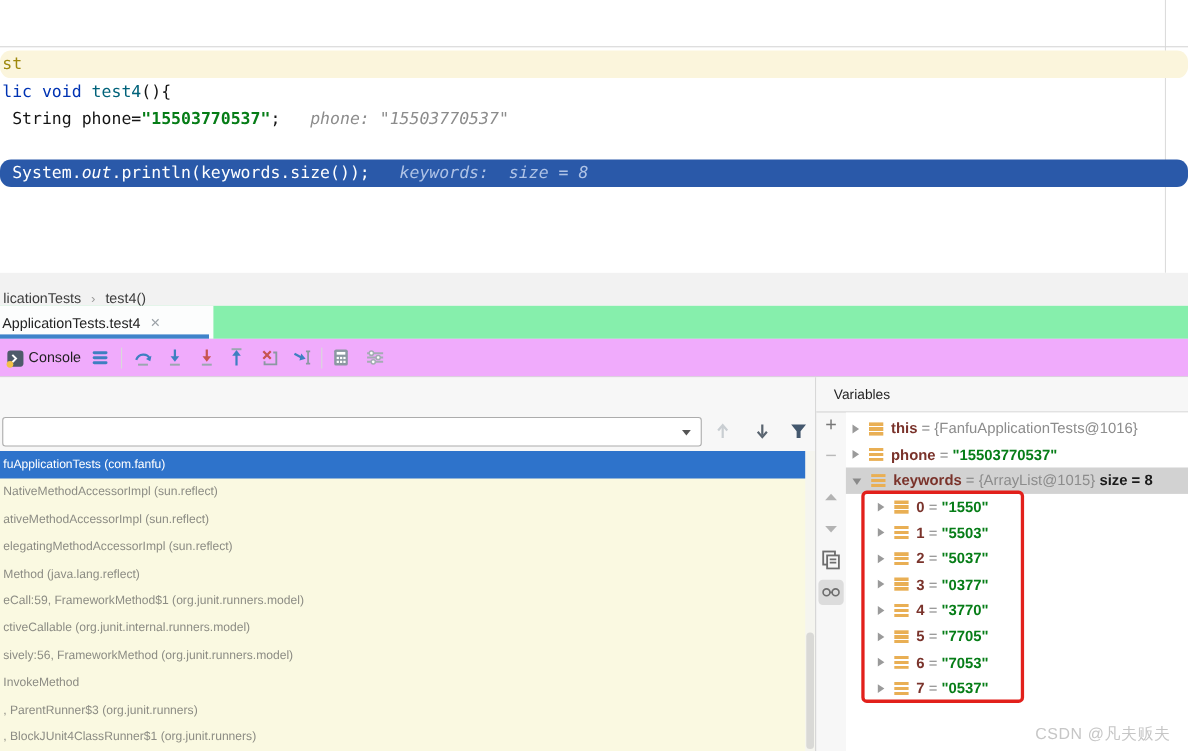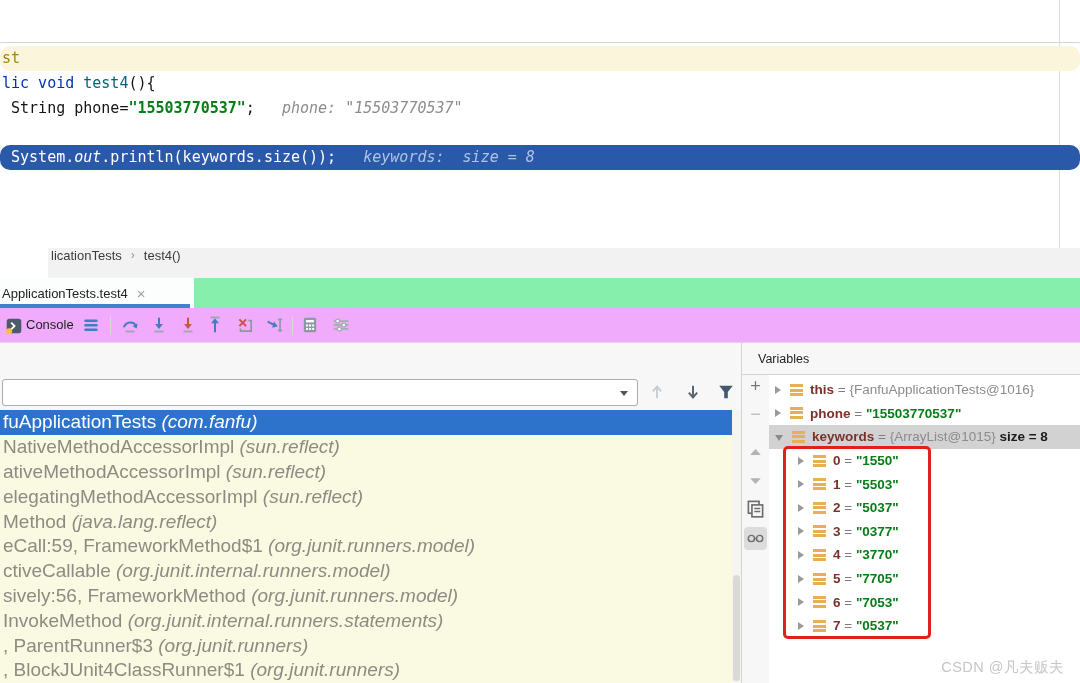--- a/index.html
+++ b/index.html
@@ -23,22 +23,22 @@
   .seg-number  { color:#1750EB; }
   .seg-hint    { color:#8C8C8C; font-style:italic; }
   .seg-chip    { background:#ECECEC; color:#9C9C9C; font-size:12px; border-radius:3px;
                  padding:1px 4px; font-family:"Liberation Sans",sans-serif; }
   .seg-exec        { color:#FFFFFF; }
   .seg-exec-italic { color:#FFFFFF; font-style:italic; }
   .seg-exec-hint   { color:#AFC3E6; font-style:italic; }
 
   
   #breadcrumb-bar { position:absolute; top:248px; left:0; right:0; height:30px; background:#F2F2F2;
-                    z-index:2; display:flex; align-items:flex-start; gap:9px; padding-left:3px;
-                    font-size:13px; color:#3C3C3C;margin-left:48px; }
+                    z-index:2; display:flex; align-items:flex-end; gap:9px; padding-left:3px;
+                    font-size:13px; color:#3C3C3C; }
   .crumb-sep { color:#9A9A9A; font-size:12px; }
   #tab-strip { position:absolute; top:278px; left:0; right:0; height:30px; background:#86efac; z-index:2; }
   .tab-active { position:absolute; left:0; top:0; width:194px; height:30px; background:#FCFDFD;
                 display:flex; align-items:center; padding-left:2px; font-size:13px; color:#222; }
   .tab-close { margin-left:9px; color:#9AA0A6; font-size:15px; line-height:1; }
   .tab-underline { position:absolute; left:0; bottom:0; width:190px; height:4px; background:#3F83CA; }
 
   #toolbar { position:absolute; top:308px; left:0; right:0; height:35px; background:#f0abfc;
              border-bottom:1px solid #D8D8D8; z-index:2; }
   .tb { position:absolute; top:8px; width:18px; height:18px; }
@@ -51,22 +51,22 @@
   #frames-panel { position:absolute; left:0; top:0; width:741px; height:100%; }
   #thread-combo { position:absolute; left:2px; top:36px; width:636px; height:27px; background:#FFF;
                   border:1px solid #ACACAC; border-radius:3px; font-size:13px; color:#1F1F1F;
                   line-height:25px; padding-left:7px; white-space:pre; }
   .combo-arrow { position:absolute; right:9px; top:11px; width:0; height:0;
                  border-left:4.5px solid transparent; border-right:4.5px solid transparent;
                  border-top:5px solid #555; }
   .frames-ico { position:absolute; top:40px; width:18px; height:18px; }
   #frames-list { position:absolute; left:0; top:67px; width:741px; bottom:0; background:#FAF9E1; overflow:hidden; }
   .frame-row { height:24.8px; display:flex; align-items:center; padding-left:3px;
-               font-size:19px; color:#8C8C84; white-space:pre; }
-  .frame-pkg { font-style:italic; }
+               font-size:11px; color:#8C8C84; white-space:pre; }
+  .frame-pkg { }
   .frame-row.selected { background:#2E73CB; color:#FFF; }
   #frames-scrollbar { position:absolute; right:0; top:67px; bottom:0; width:9px; background:#F5F5EF; }
   #frames-thumb { position:absolute; right:1px; bottom:2px; width:7px; height:106px; background:#D9D9D6; border-radius:4px; }
 
   
   #vars-panel { position:absolute; left:741px; top:0; right:0; height:100%; border-left:1px solid #D4D4D4; }
   #vars-header { height:32px; border-bottom:1px solid #D4D4D4; display:flex; align-items:center;
                  padding-left:16px; font-size:12.5px; color:#1F1F1F; background:#F7F7F7; }
   #vars-toolbar { position:absolute; left:0; top:32px; width:27px; bottom:0; }
   .vt { position:absolute; left:4px; width:19px; height:19px; display:flex; align-items:center;
@@ -203,21 +203,21 @@
       </svg>
       <div id="frames-list">
           <div class="frame-row selected"><span class="frame-text">fuApplicationTests </span><span class="frame-pkg">(com.fanfu)</span></div>
           <div class="frame-row"><span class="frame-text">NativeMethodAccessorImpl </span><span class="frame-pkg">(sun.reflect)</span></div>
           <div class="frame-row"><span class="frame-text">ativeMethodAccessorImpl </span><span class="frame-pkg">(sun.reflect)</span></div>
           <div class="frame-row"><span class="frame-text">elegatingMethodAccessorImpl </span><span class="frame-pkg">(sun.reflect)</span></div>
           <div class="frame-row"><span class="frame-text">Method </span><span class="frame-pkg">(java.lang.reflect)</span></div>
           <div class="frame-row"><span class="frame-text">eCall:59, FrameworkMethod$1 </span><span class="frame-pkg">(org.junit.runners.model)</span></div>
           <div class="frame-row"><span class="frame-text">ctiveCallable </span><span class="frame-pkg">(org.junit.internal.runners.model)</span></div>
           <div class="frame-row"><span class="frame-text">sively:56, FrameworkMethod </span><span class="frame-pkg">(org.junit.runners.model)</span></div>
-          <div class="frame-row"><span class="frame-text">InvokeMethod </span><span class="frame-pkg">(org.junit.internal.runners.statements)</span></div>
+          <div class="frame-row"><span class="frame-text">InvokeMethod </span></div>
           <div class="frame-row"><span class="frame-text">, ParentRunner$3 </span><span class="frame-pkg">(org.junit.runners)</span></div>
           <div class="frame-row"><span class="frame-text">, BlockJUnit4ClassRunner$1 </span><span class="frame-pkg">(org.junit.runners)</span></div>
         </div>
       <div id="frames-scrollbar">
         <div id="frames-thumb"></div>
       </div>
     </div>
 
     <div id="vars-panel">
       <div id="vars-header">

